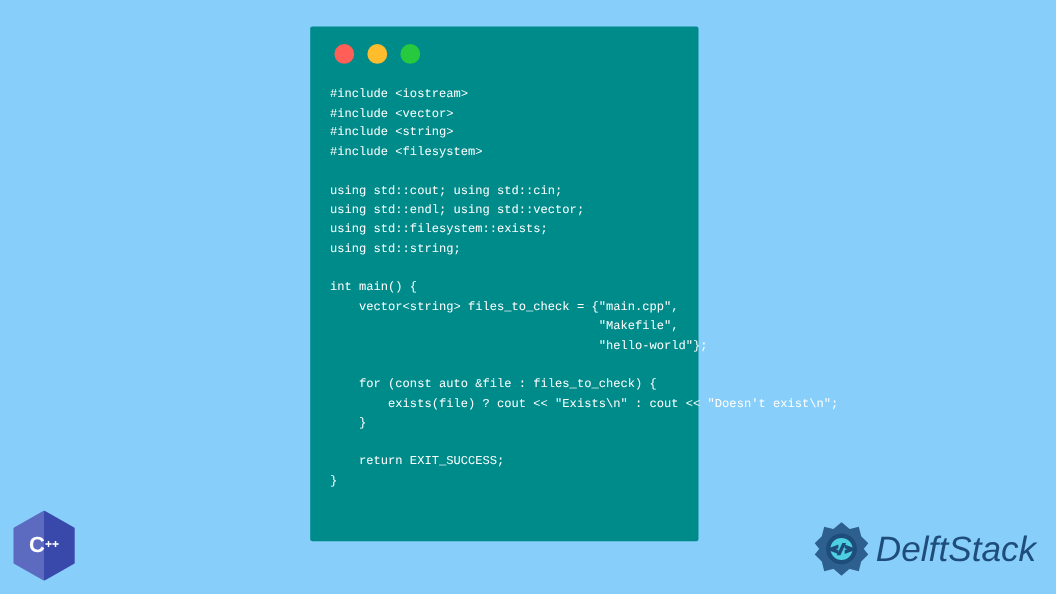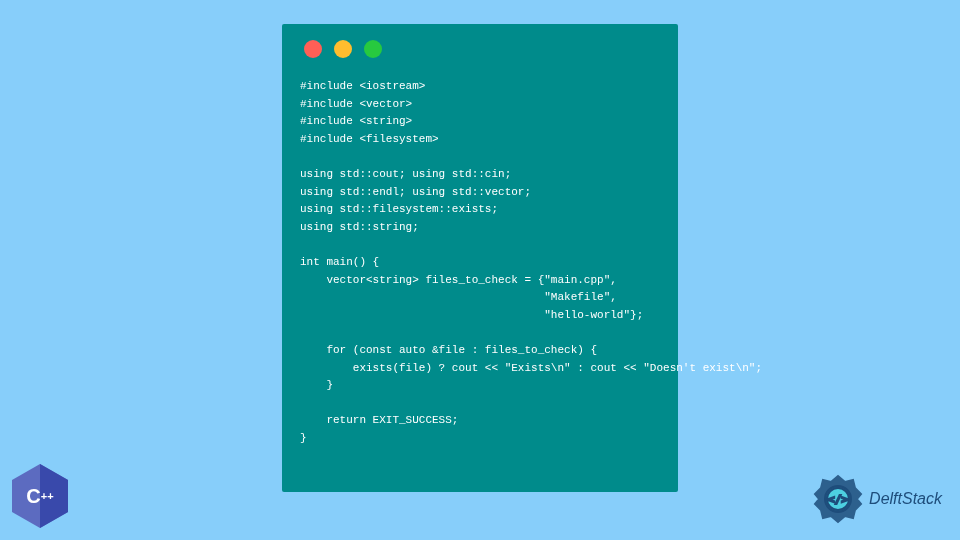--- a/index.html
+++ b/index.html
@@ -8,21 +8,21 @@
       height: 540px;
       background: #87cefa;
       font-family: Arial, sans-serif;
       position: relative;
       overflow: hidden;
     }
     .code-window {
       position: absolute;
       left: 282px;
       top: 24px;
-      width: 396px;
+      width: 353px;
       height: 468px;
       background: #008b8b;
       border-radius: 2px;
       padding: 16px 18px;
     }
     .traffic-lights {
       display: flex;
       gap: 12px;
       margin-bottom: 20px;
       padding-left: 4px;
@@ -99,21 +99,21 @@
       align-items: center;
       gap: 4px;
     }
     .ds-logo {
       width: 54px;
       height: 54px;
       position: relative;
     }
     .ds-text {
       color: #1e4d7b;
-      font-size: 16px;
+      font-size: 32px;
       font-style: italic;
       font-weight: 500;
     }
   </style>
 </head>
 <body>
 
 <div class="code-window">
   <div class="traffic-lights">
     <div class="light red"></div>

